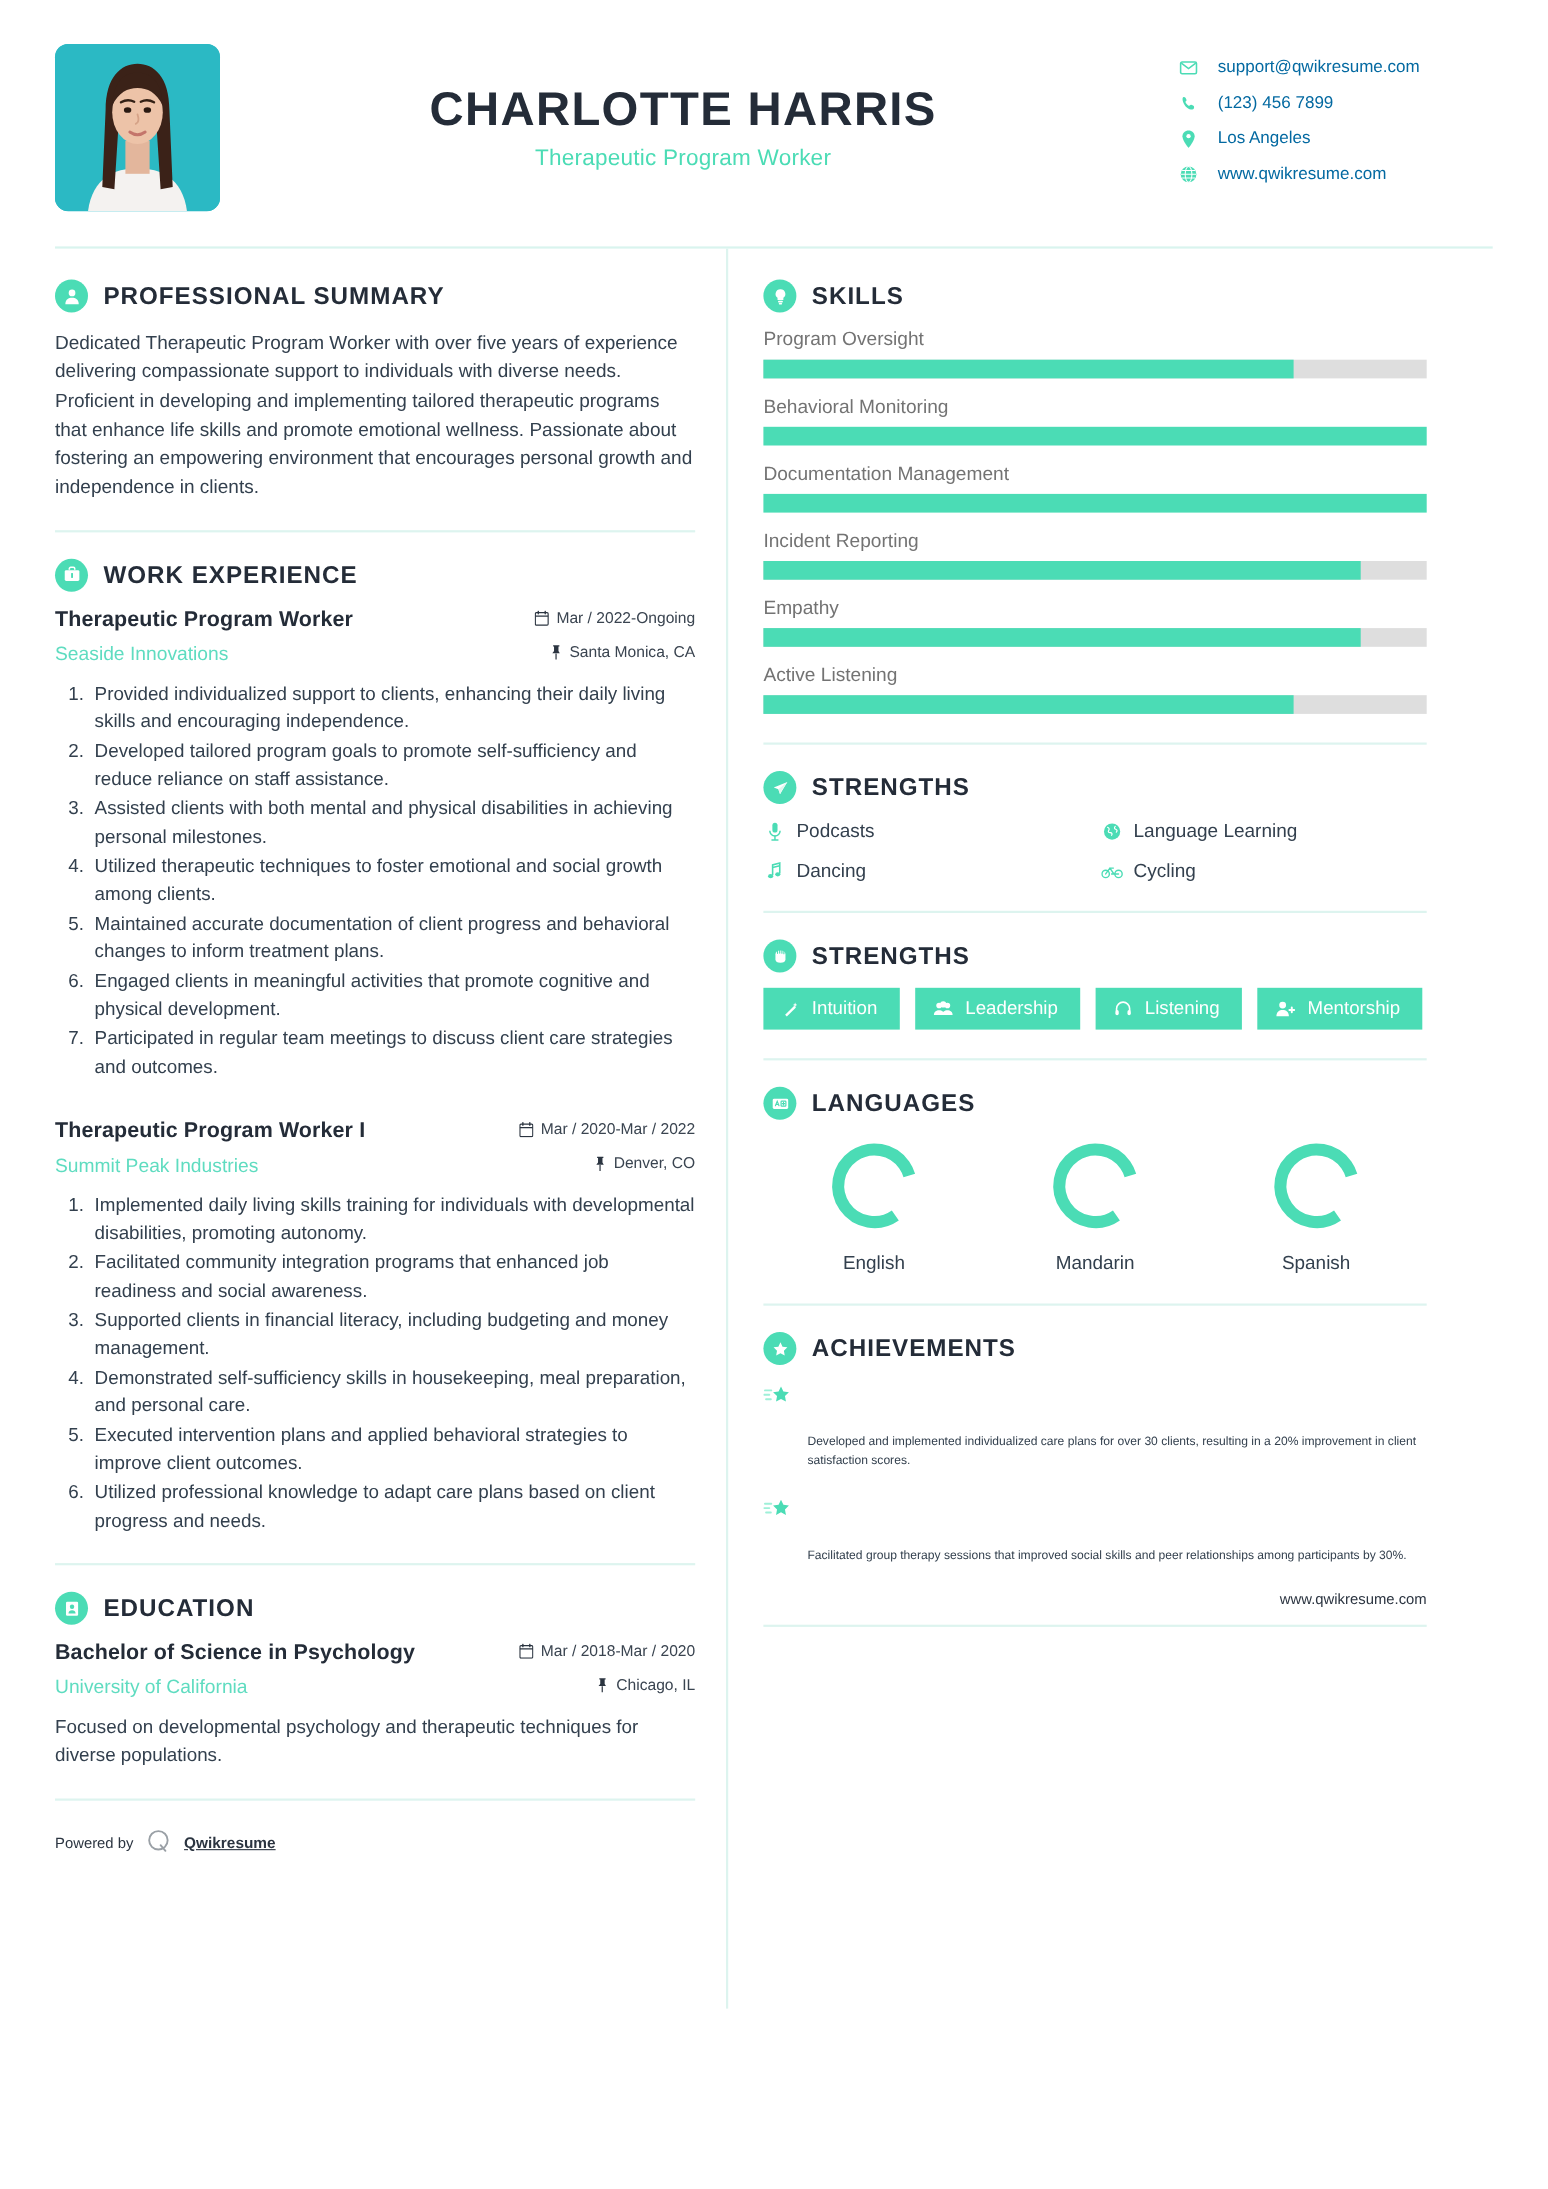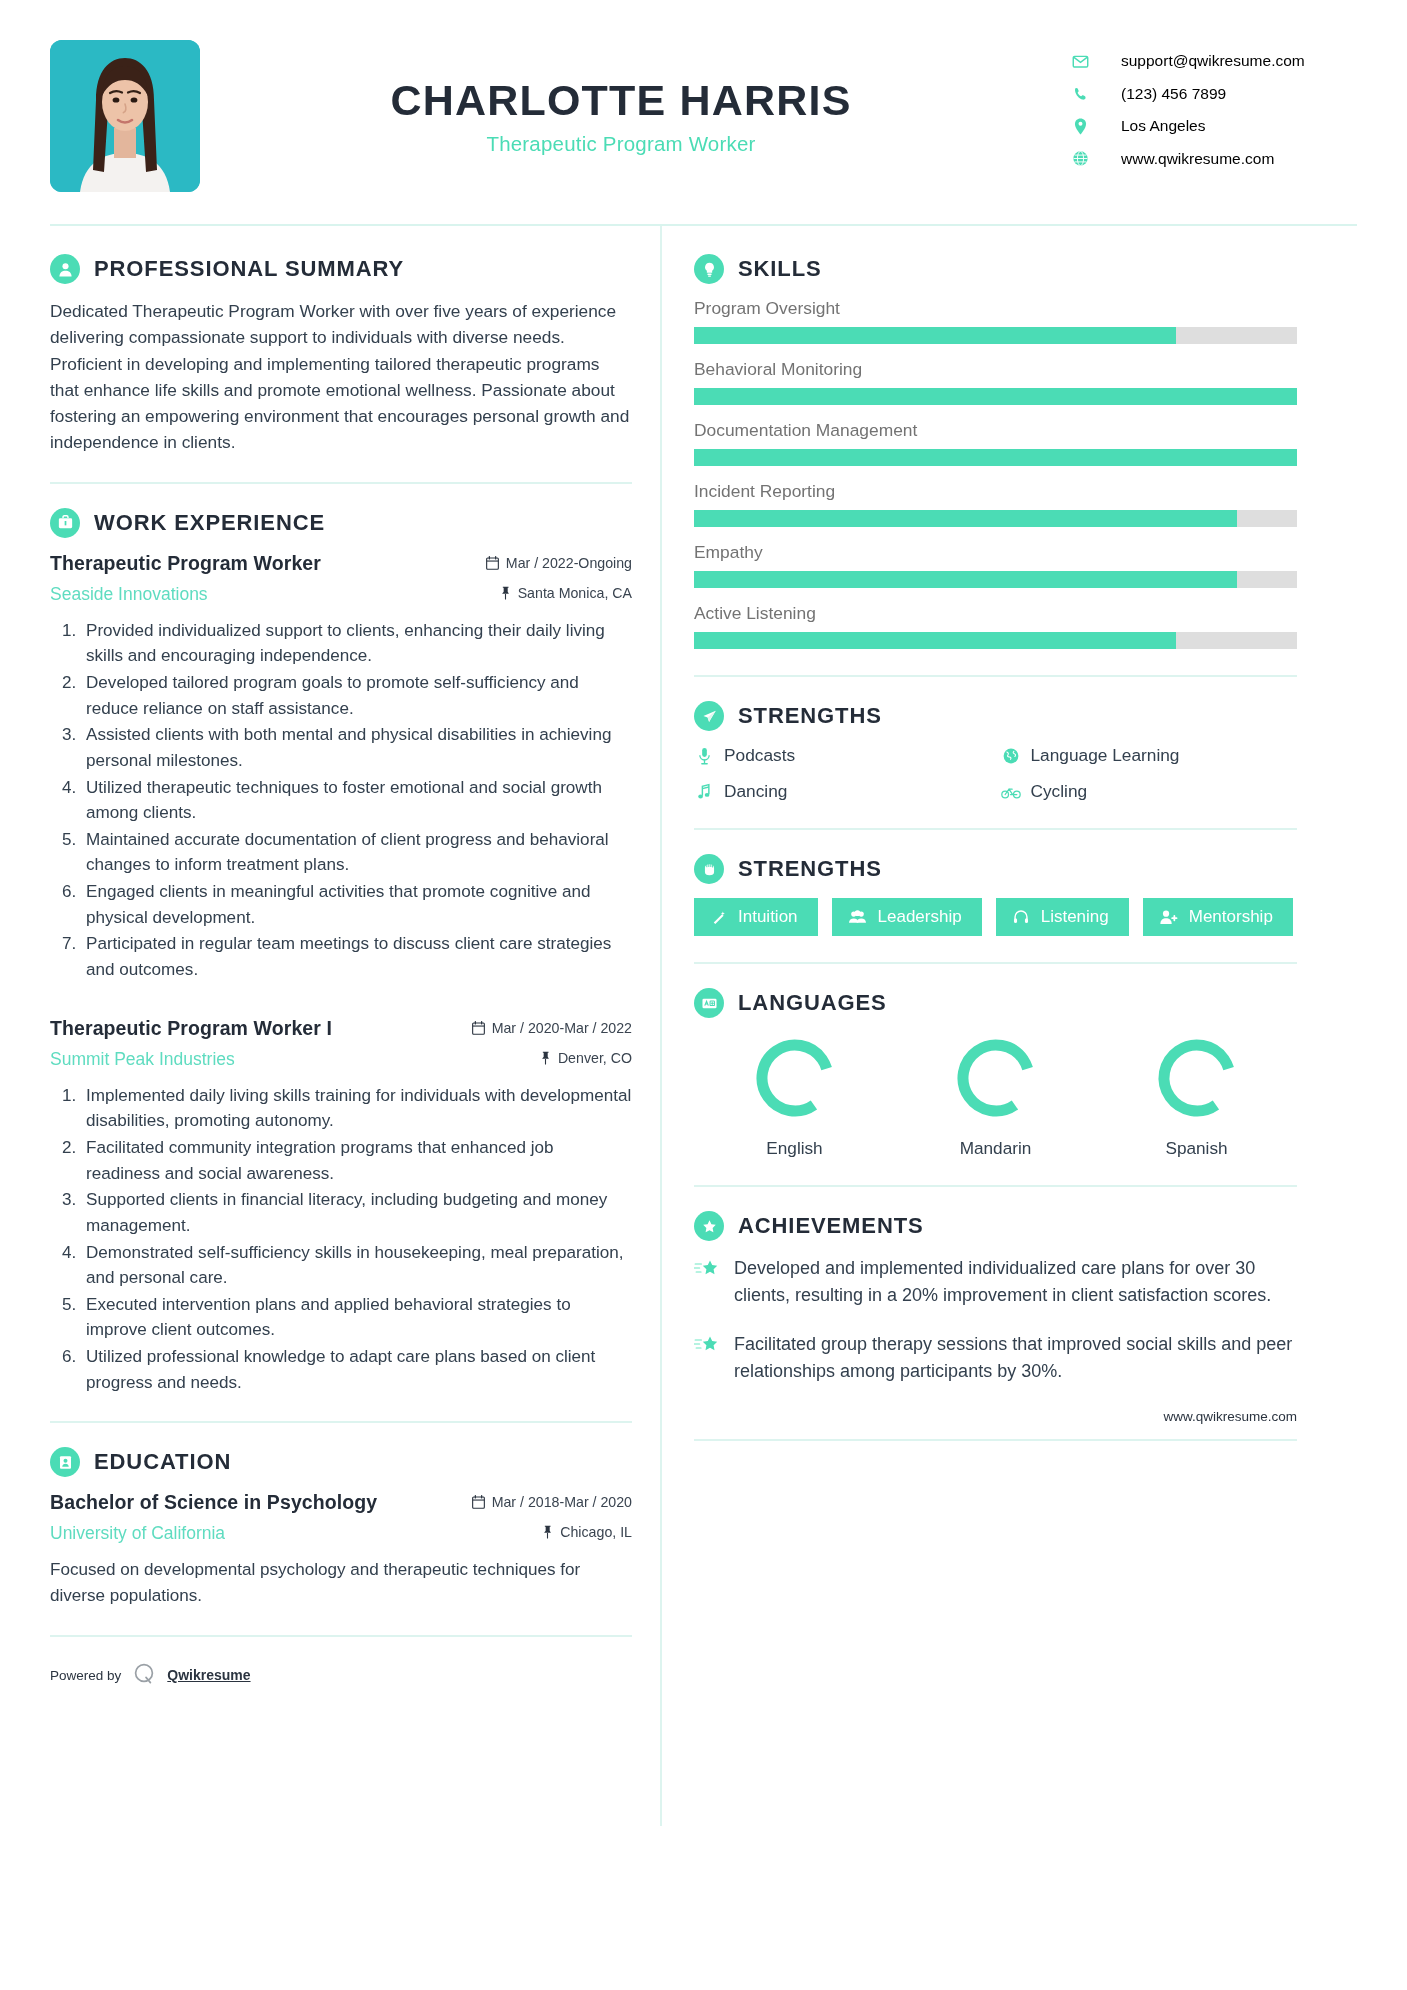--- a/index.html
+++ b/index.html
@@ -55,23 +55,23 @@
   .contact {
     flex: 0 0 285px;
     padding-top: 12px;
     display: flex;
     flex-direction: column;
     gap: 14.5px;
   }
   .contact-row {
     display: flex;
     align-items: center;
-    gap: 32px;
+    gap: 18px;
     font-size: 15.5px;
-    color: #000000;
+    color: #0369a1;
     white-space: nowrap;
   }
   .contact-row .ico { width: 17px; height: 17px; flex: 0 0 17px; display: flex; align-items: center; justify-content: center; }
 
   .hr-top {
     height: 2px;
     background: #d9f4ee;
     margin: 32px 0 0 0;
   }
 
@@ -208,21 +208,21 @@
   }
   .lang {
     flex: 1 1 0;
     display: flex; flex-direction: column; align-items: center;
   }
   .lang-name { font-size: 17.2px; color: #33404e; margin-top: 14px; }
 
   
   .ach { display: flex; gap: 14px; margin-bottom: 22px; }
   .ach .ico { flex: 0 0 26px; padding-top: 3px; }
-  .ach-text { font-size: 18px; line-height: 1.5; color: #33404e; }
+  .ach-text { font-size: 11px; line-height: 1.5; color: #33404e; margin-top: 48px; }
   .powered {
     display: flex; align-items: center; gap: 10px;
     font-size: 13.5px; color: #2b3440;
   }
   .powered .brand { text-decoration: underline; font-size: 14px; font-weight: bold; }
   .site-right { font-size: 13.5px; color: #2b3440; }
 </style>
 </head>
 <body>
 

